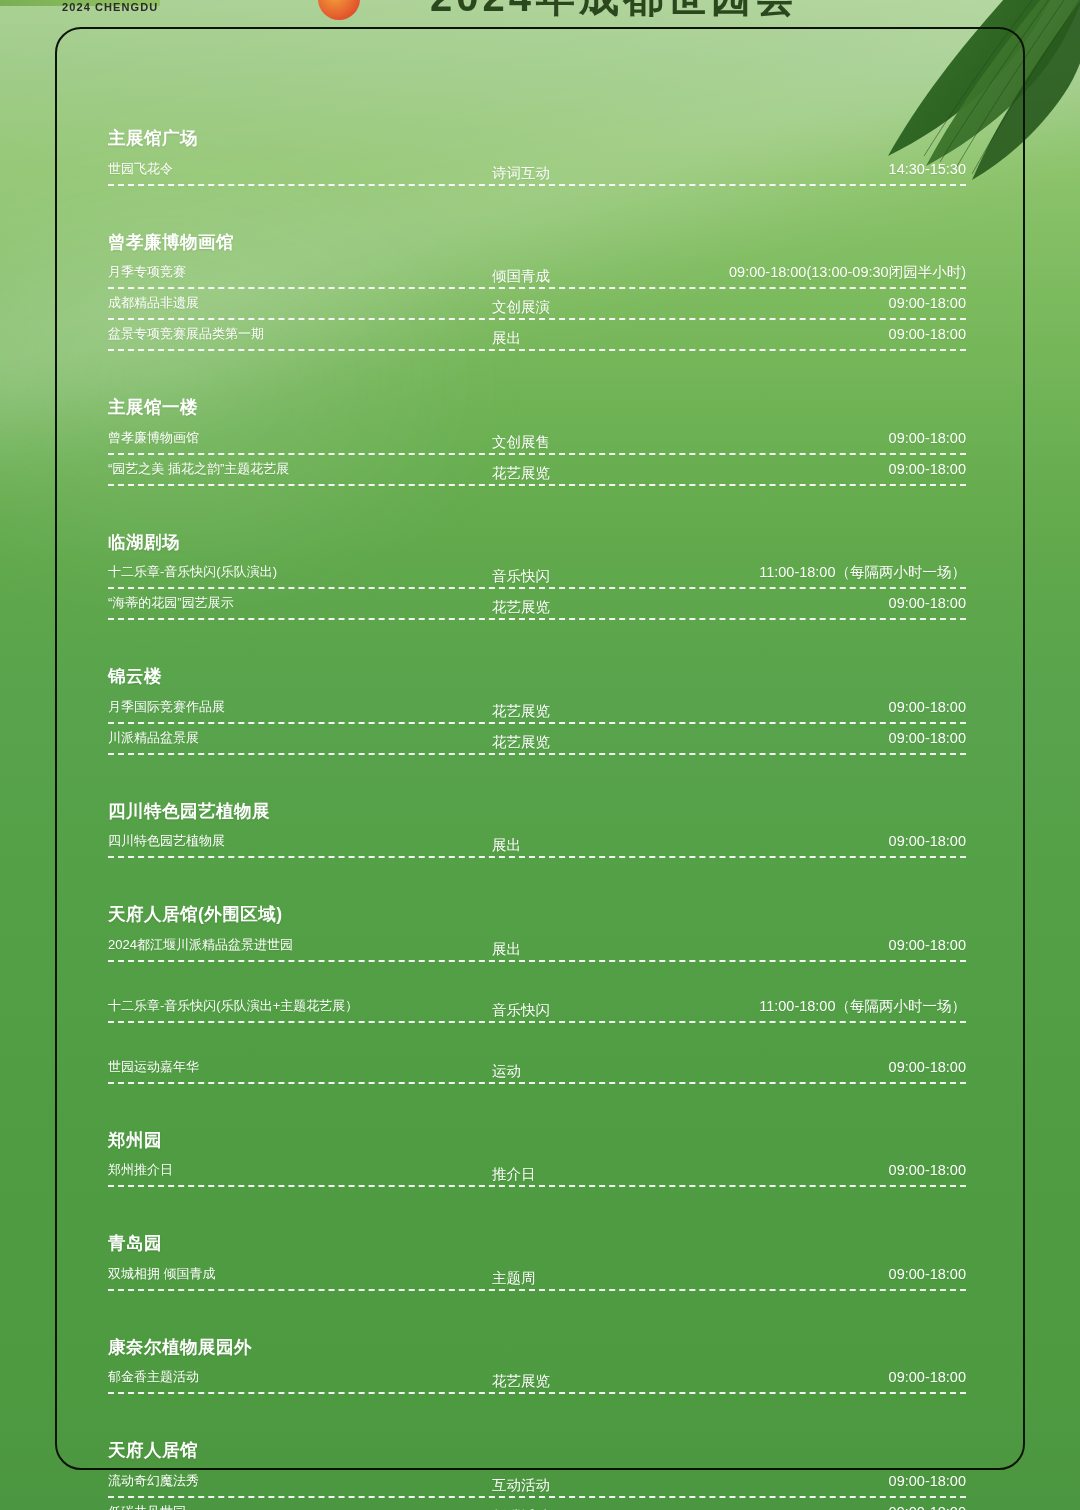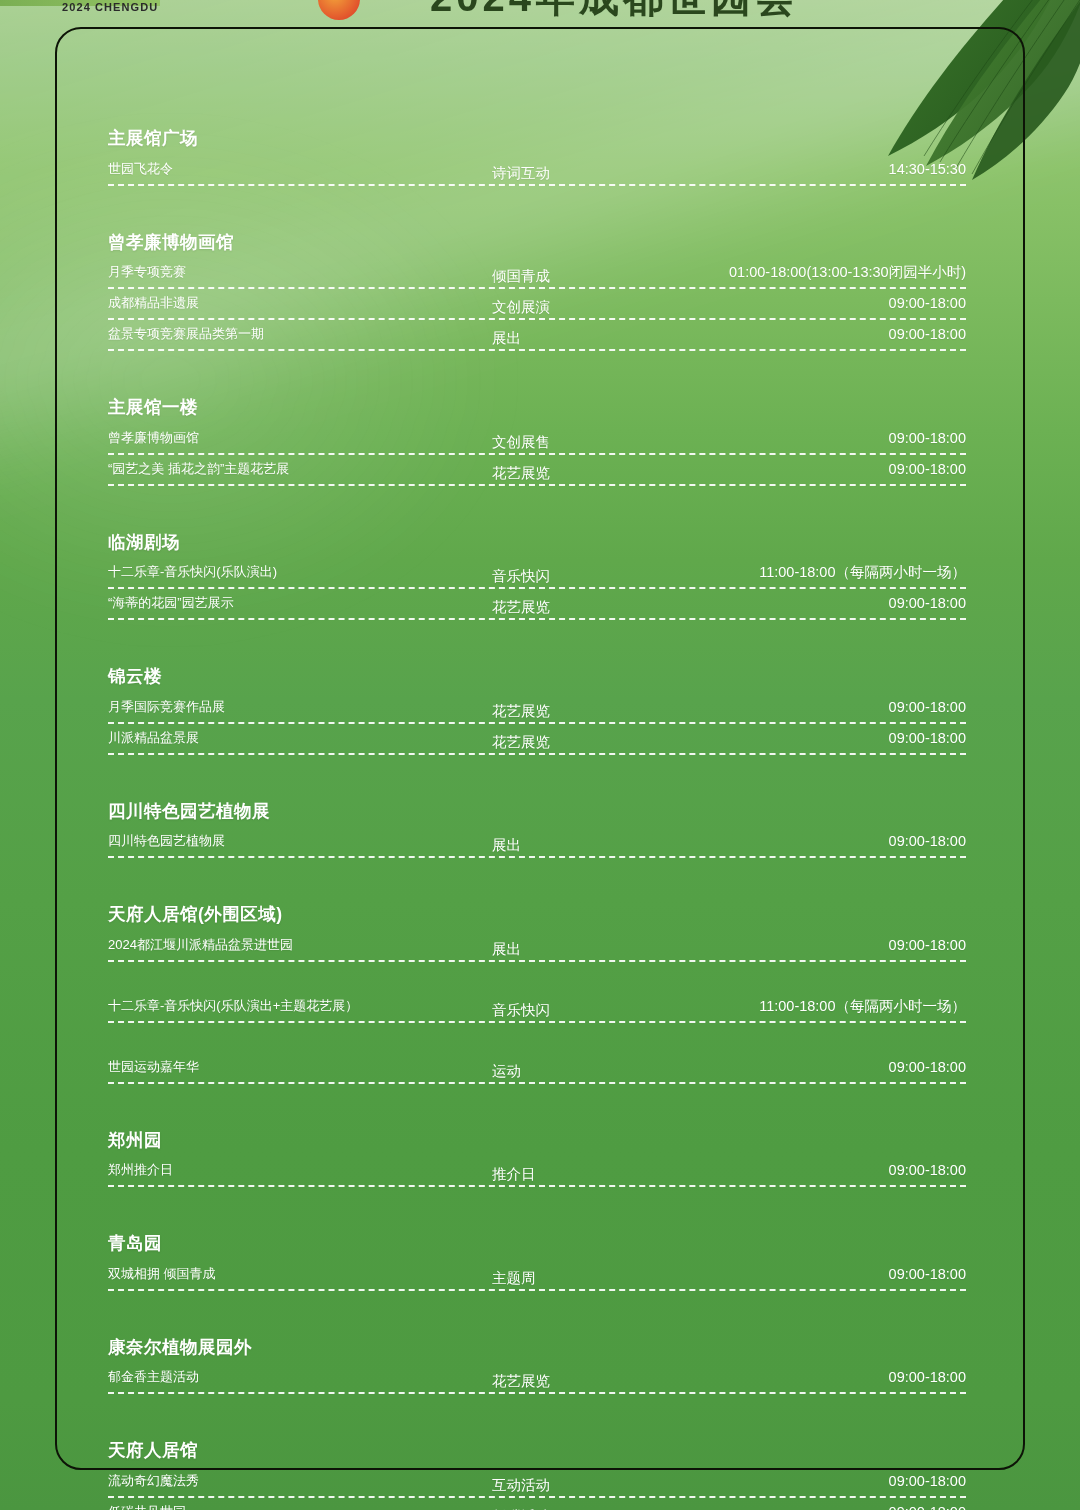--- a/index.html
+++ b/index.html
@@ -257,21 +257,21 @@
           </div>
           <div class="dash"></div>
         </div>
       </div>
       <div class="group">
         <div class="group-title">曾孝廉博物画馆</div>
         <div class="row">
           <div class="cells">
             <div class="c-name">月季专项竞赛</div>
             <div class="c-type">倾国青成</div>
-            <div class="c-time">01:00-18:00(13:00-13:30闭园半小时)</div>
+            <div class="c-time">09:00-18:00(13:00-09:30闭园半小时)</div>
           </div>
           <div class="dash"></div>
         </div>
         <div class="row">
           <div class="cells">
             <div class="c-name">成都精品非遗展</div>
             <div class="c-type">文创展演</div>
             <div class="c-time">09:00-18:00</div>
           </div>
           <div class="dash"></div>

